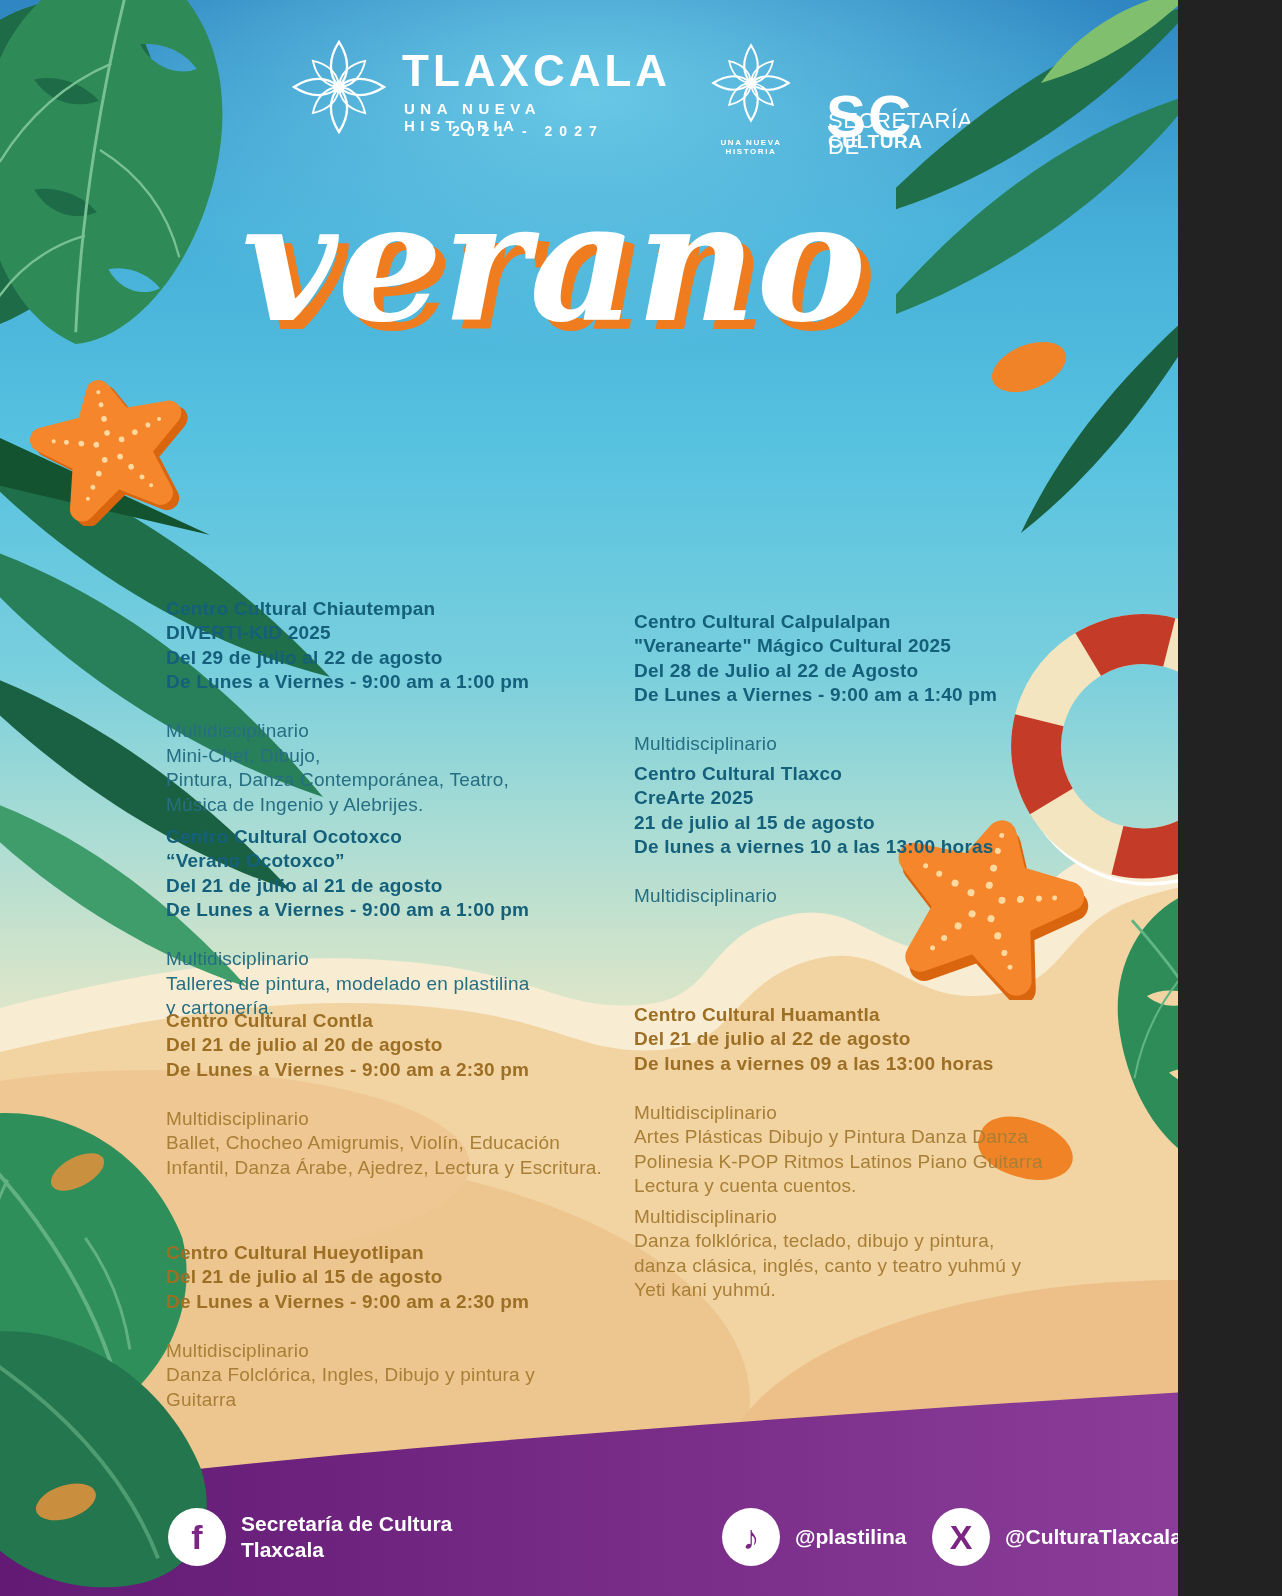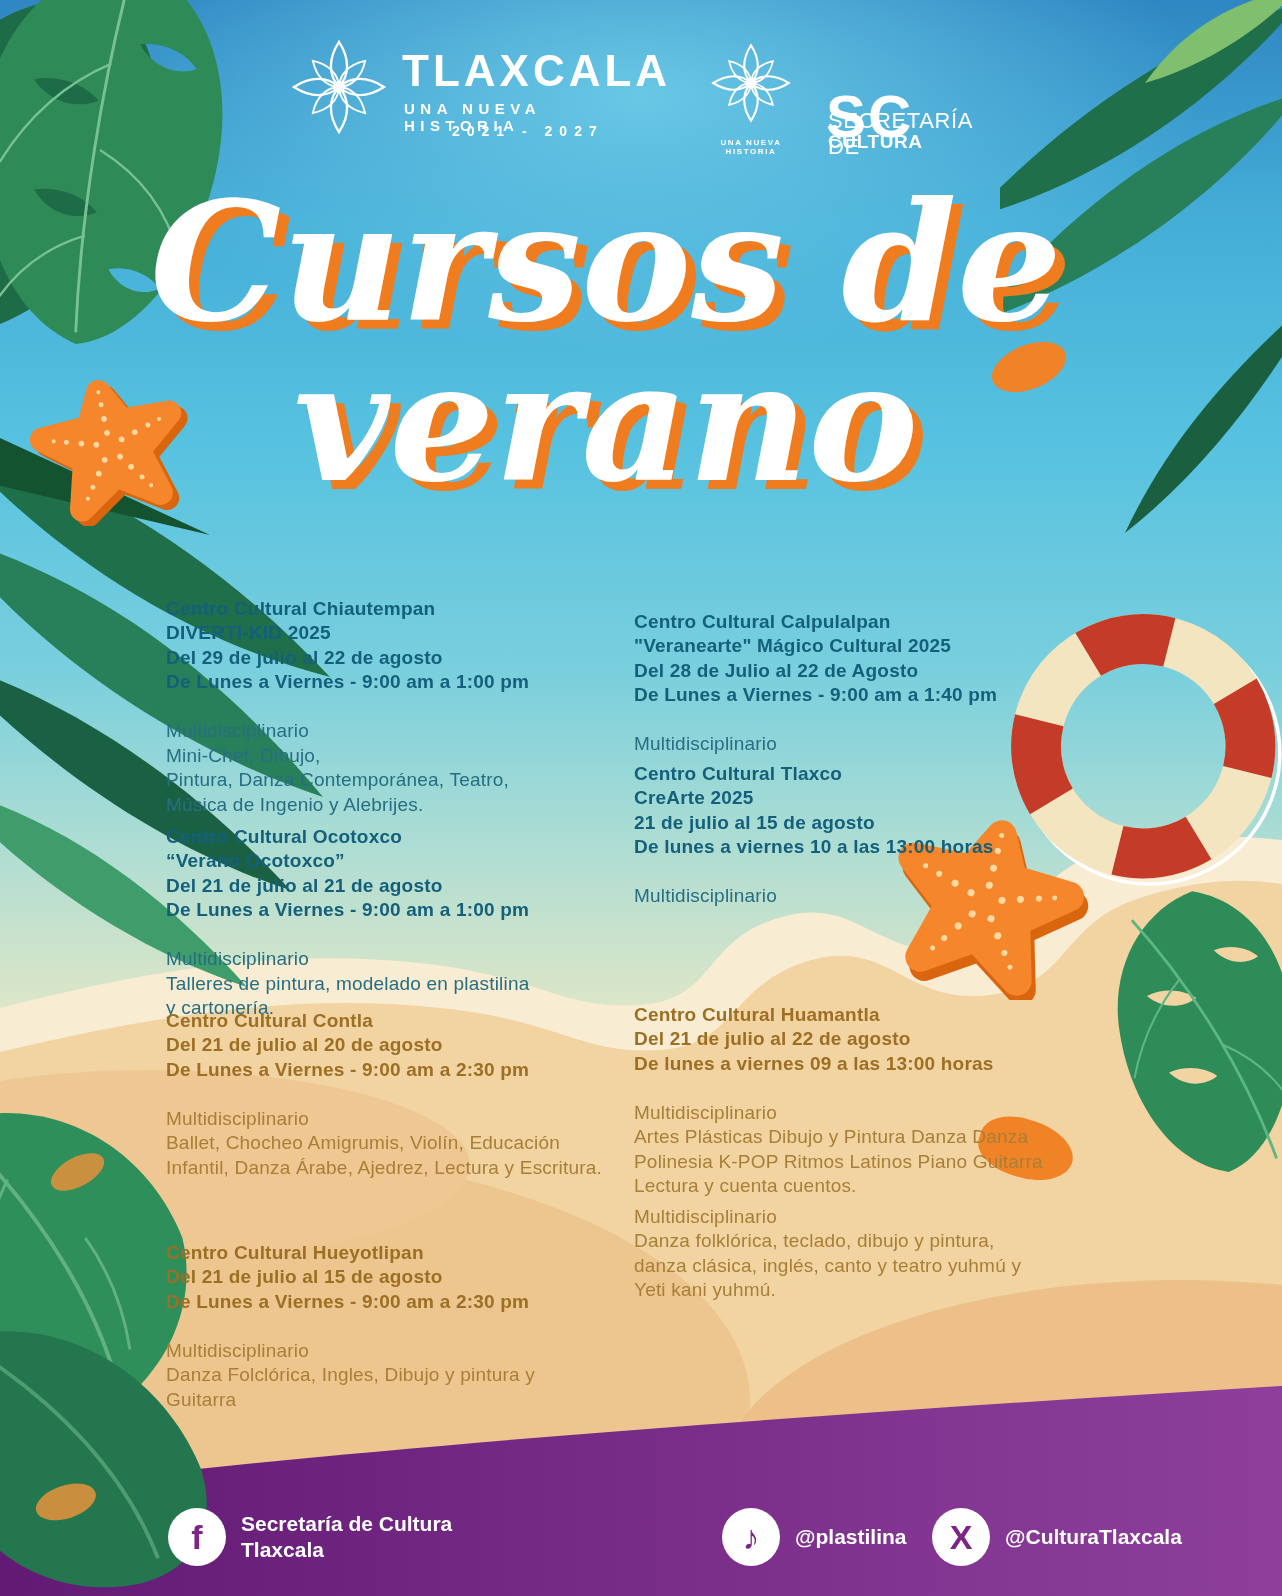--- a/index.html
+++ b/index.html
@@ -1,17 +1,17 @@
 <!DOCTYPE html>
 <html><head>
 <meta charset="utf-8">
 <style>
   html,body{margin:0;padding:0;background:#222;}
   .stage{
-    position:relative;width:1282px;height:1596px;overflow:hidden;
+    position:relative;width:1178px;height:1596px;overflow:hidden;
     font-family:"Liberation Sans",sans-serif;
     background:
       radial-gradient(ellipse 900px 420px at 50% 6%, rgba(110,205,232,.9) 0%, rgba(110,205,232,0) 62%),
       linear-gradient(180deg,#2f86c2 0%,#45aed8 14%,#57c2e0 28%,#79cfdd 42%,#a9dcd4 52%,#d8e5c9 62%,#efe7cd 70%,#f2dcb1 80%,#f2d3a2 100%);
   }
   .abs{position:absolute;}
   svg{display:block;}
 
   
   .logo-state{left:290px;top:38px;width:370px;height:120px;color:#fff;}
@@ -249,21 +249,20 @@
         </g>
       <circle cx="50" cy="50" r="5"></circle>
     </svg>
     <div class="tg">UNA NUEVA HISTORIA</div>
     <div class="sc">SC</div>
     <div class="d1">SECRETARÍA DE</div>
     <div class="d2">CULTURA</div>
   </div>
 
   <div class="abs title">
-    <div>Cursos de</div>
     <div>verano</div>
   </div>
 
   <div class="course teal" style="left:166px;top:572px">
     <div class="b-title">Centro Cultural Chiautempan
 DIVERTI-KID 2025
 Del 29 de julio al 22 de agosto
 De Lunes a Viernes - 9:00 am a 1:00 pm</div>
     <div class="b-body">Multidisciplinario
 Mini-Chef, Dibujo,

